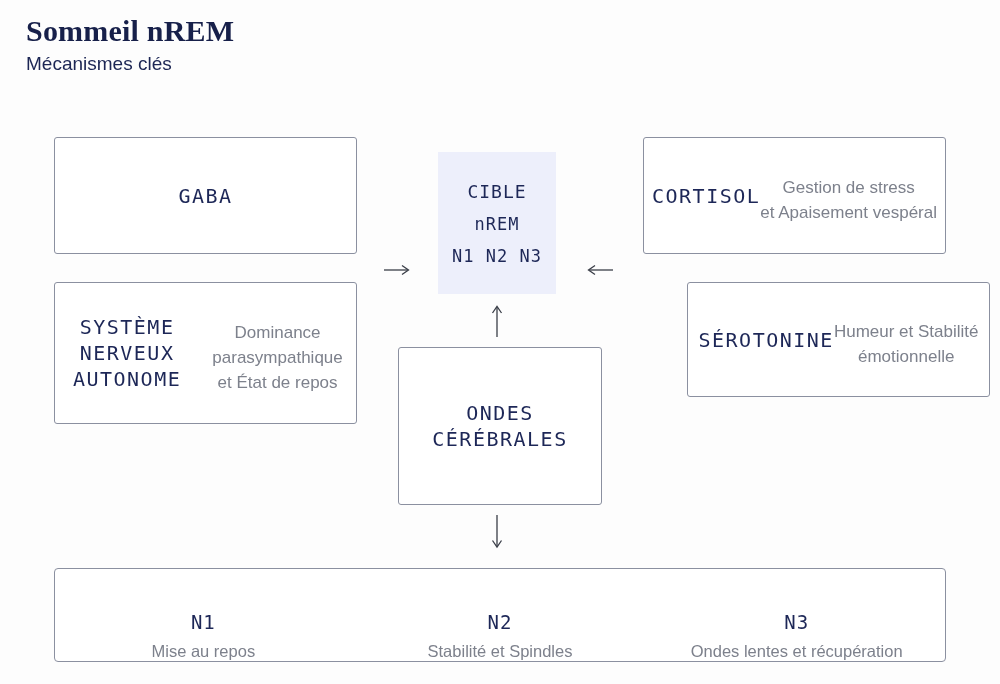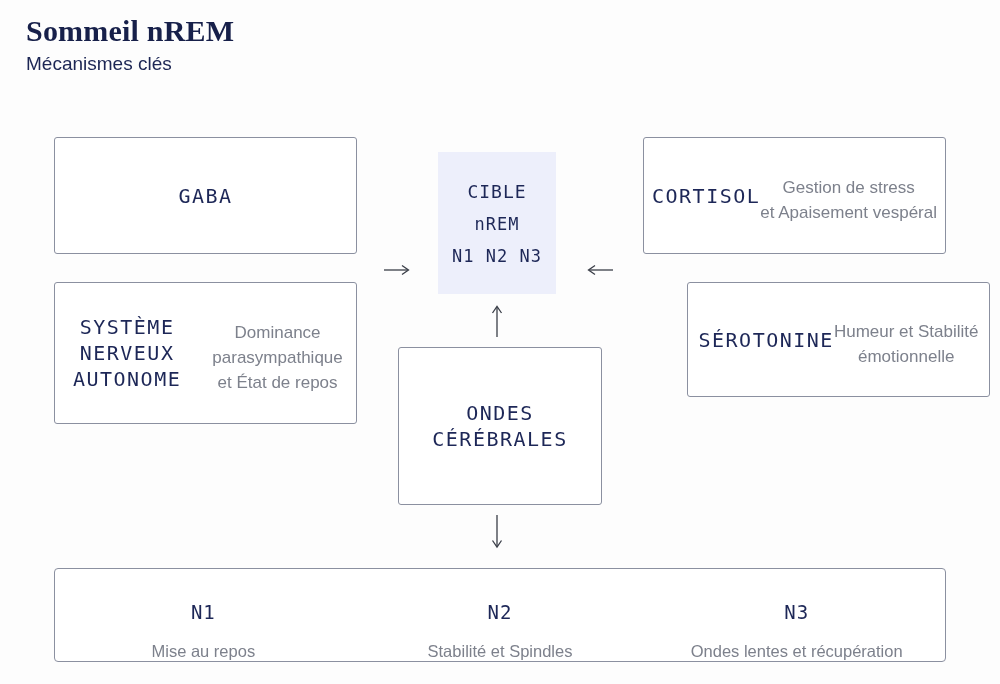--- a/index.html
+++ b/index.html
@@ -98,21 +98,21 @@
   }
   .stage-title {
     font-family: "DejaVu Sans Mono", "Liberation Mono", monospace;
     font-size: 19px;
     color: #1d2757;
     letter-spacing: 1px;
   }
   .stage-desc {
     font-size: 16.5px;
     color: #7d818c;
-    margin-top: 19px;
+    margin-top: 9px;
   }
 </style>
 </head>
 <body>
 
 <div class="canvas">
 
   <div class="page-title">Sommeil nREM</div>
   <div class="page-subtitle">Mécanismes clés</div>
 

